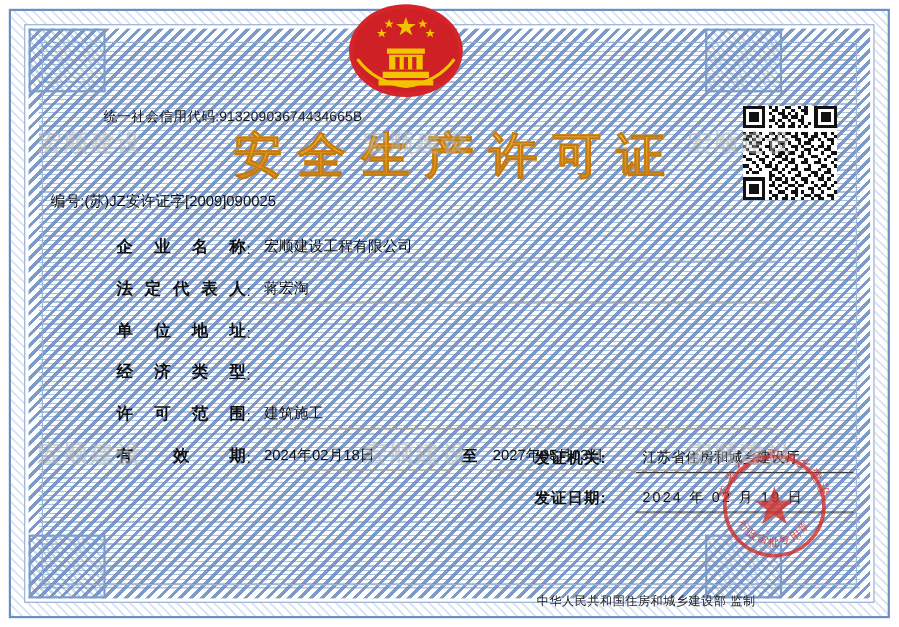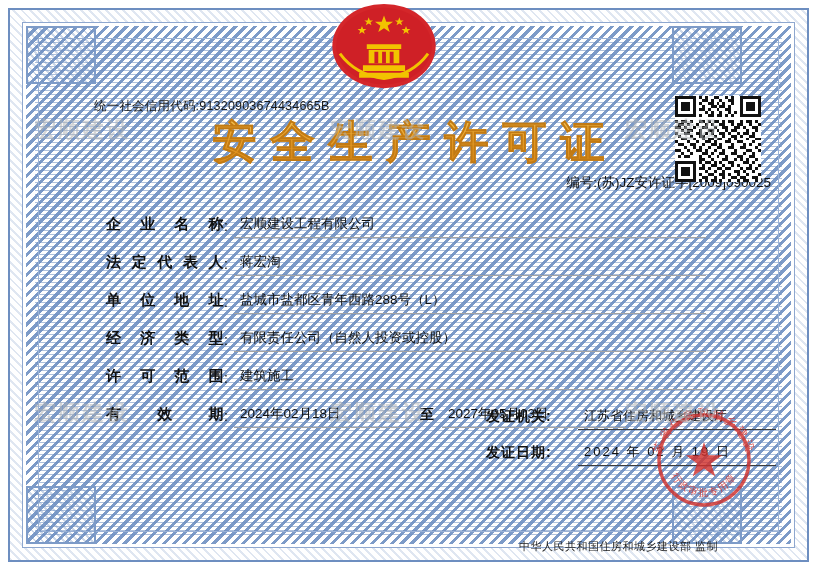--- a/index.html
+++ b/index.html
@@ -15,21 +15,20 @@
     position: relative;
   }
 
   
   #certificate {
     position: absolute;
     left: 0; top: 0;
     width: 737px;
     height: 570px;
     background: #ffffff;
-    padding-left: 31px;
   }
 
   .border-outer {
     position: absolute;
     left: 8px; top: 8px;
     width: 801px; height: 554px;
     box-sizing: border-box;
     border: 2px solid #6d8ec0;
     background:
       repeating-linear-gradient(45deg,
@@ -132,21 +131,21 @@
     color: transparent;
     -webkit-text-stroke: 0.6px #c27a13;
     line-height: 1.25;
   }
 
   .cert-number {
     position: absolute;
     left: 0;
     top: 128px;
     width: 725px;
-    text-align: right;
+    text-align: left;
     font-size: 13.5px;
     color: #111;
   }
 
   .qr {
     position: absolute;
     right: 10px;
     top: 50px;
     width: 86px;
     height: 86px;
@@ -577,32 +576,30 @@
       </div>
 
       <div class="row">
         <div class="label">
           <span>单</span>
           <span>位</span>
           <span>地</span>
           <span>址</span>
         </div>
         <div class="colon">:</div>
-        <div class="value">盐城市盐都区青年西路288号（L）</div>
       </div>
 
       <div class="row">
         <div class="label">
           <span>经</span>
           <span>济</span>
           <span>类</span>
           <span>型</span>
         </div>
         <div class="colon">:</div>
-        <div class="value">有限责任公司（自然人投资或控股）</div>
       </div>
 
       <div class="row">
         <div class="label">
           <span>许</span>
           <span>可</span>
           <span>范</span>
           <span>围</span>
         </div>
         <div class="colon">:</div>

